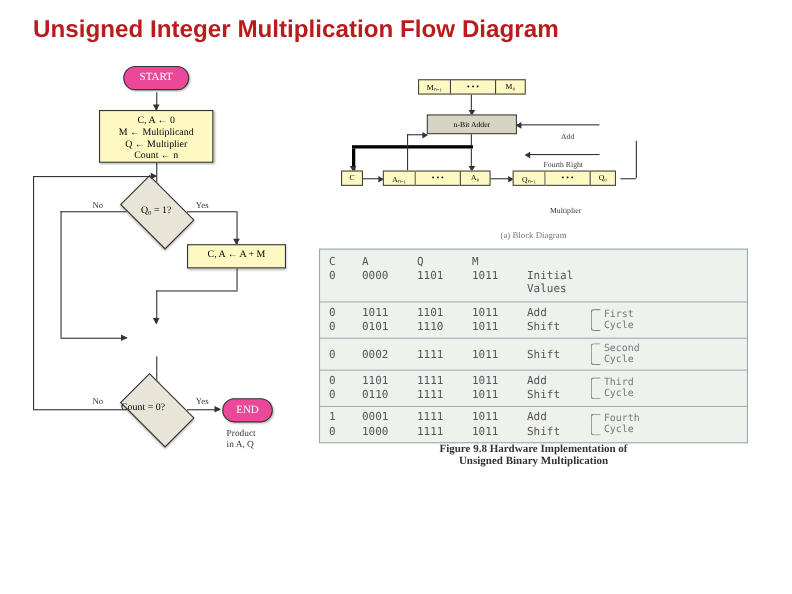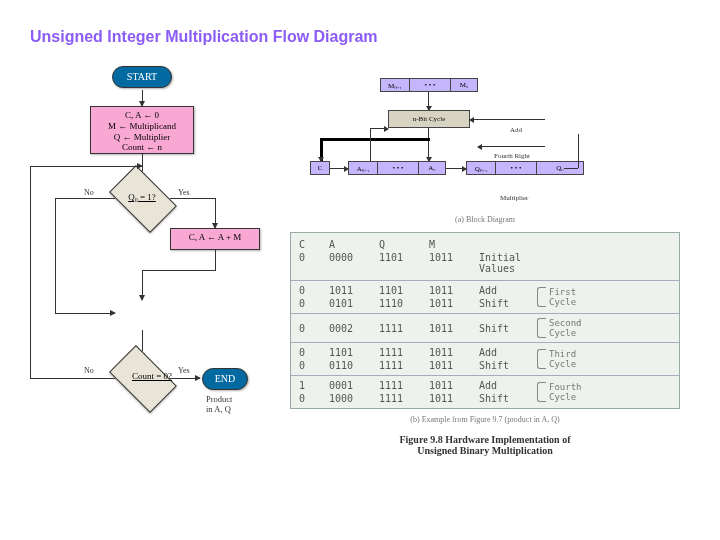--- a/index.html
+++ b/index.html
@@ -6,23 +6,23 @@
     margin: 0;
     padding: 10px 20px;
     width: 720px;
     height: 540px;
     box-sizing: border-box;
     font-family: Georgia, serif;
     background: #fff;
   }
   .title {
     font-family: "Comic Sans MS", "Arial Rounded MT Bold", sans-serif;
-    font-size: 16px;
-    color: #8b5cf6;
-    margin: 18px 0 20px 10px;
+    font-size: 22px;
+    color: #b91c1c;
+    margin: 4px 0 20px 10px;
   }
   .content {
     display: flex;
     gap: 10px;
   }
   .flowchart {
     width: 260px;
     height: 430px;
     position: relative;
     font-size: 9px;
@@ -87,50 +87,49 @@
   .fig-caption {
     text-align: center;
     font-size: 10px;
     font-weight: bold;
     color: #333;
   }
   
   .node {
     position: absolute;
     border: 1px solid #333;
-    background: #f9a8d4;
+    background: #fef9c3;
     text-align: center;
     line-height: 1.2;
     padding: 3px;
     box-sizing: border-box;
     box-shadow: 1px 1px 2px rgba(0,0,0,.3);
   }
   .terminal {
     border-radius: 12px;
-    background: #0369a1;
+    background: #ec4899;
     color: #fff;
     font-size: 10px;
     padding: 4px 10px;
   }
   .process { font-size: 9px; }
   .decision {
     position: absolute;
     width: 56px;
     height: 36px;
     background: #e8e4d8;
     border: 1px solid #333;
     transform: rotate(45deg);
     box-shadow: 1px 1px 2px rgba(0,0,0,.3);
   }
   .decision-text {
     position: absolute;
     width: 70px;
     text-align: center;
     font-size: 9px;
-    text-decoration: underline;
   }
   .label {
     position: absolute;
     font-size: 8px;
     color: #333;
   }
   .arrow-v {
     position: absolute;
     width: 1px;
     background: #333;
@@ -157,21 +156,21 @@
     border-top: 3.5px solid transparent;
     border-bottom: 3.5px solid transparent;
     border-left: 6px solid #333;
   }
   .line-v { position: absolute; width: 1px; background: #333; }
   .line-h { position: absolute; height: 1px; background: #333; }
   
   .bbox {
     position: absolute;
     border: 1px solid #444;
-    background: #c4b5fd;
+    background: #fef9c3;
     font-size: 7px;
     text-align: center;
     display: flex;
     align-items: center;
     justify-content: center;
     padding: 1px;
     box-sizing: border-box;
   }
   .barrow-v {
     position: absolute;
@@ -240,21 +239,21 @@
     <div class="line-h" style="left:150px;top:132px;width:45px"></div>
     <div class="arrow-v" style="left:195px;top:132px;height:30px"></div>
     <div class="node process" style="left:150px;top:162px;width:90px;height:22px">C, A ← A + M</div>
     <div class="line-v" style="left:195px;top:184px;height:20px"></div>
     <div class="line-h" style="left:122px;top:204px;width:74px"></div>
     <div class="arrow-v" style="left:122px;top:204px;height:30px"></div>
 
     <div class="arrow-v" style="left:122px;top:264px;height:28px"></div>
 
     <div class="decision" style="left:94px;top:294px"></div>
-    <div class="decision-text" style="left:97px;top:305px">Count = 0?</div>
+    <div class="decision-text" style="left:75px;top:305px">Count = 0?</div>
     <div class="label" style="left:64px;top:300px">No</div>
     <div class="label" style="left:158px;top:300px">Yes</div>
 
     <div class="line-h" style="left:10px;top:312px;width:85px"></div>
     <div class="line-v" style="left:10px;top:100px;height:212px"></div>
     <div class="arrow-h right" style="left:10px;top:100px;width:112px"></div>
 
     <div class="arrow-h right" style="left:150px;top:312px;width:30px"></div>
     <div class="node terminal" style="left:182px;top:302px;width:46px">END</div>
     <div class="label" style="left:186px;top:328px;width:60px;white-space:pre-line;font-size:8.5px">Product
@@ -263,21 +262,21 @@
 
   <div class="right">
 
     <div class="block-diagram">
       <div class="bd-label" style="left:120px;top:0">Multiplicand</div>
       <div class="bbox" style="left:90px;top:12px;width:30px;height:14px">Mₙ₋₁</div>
       <div class="bbox" style="left:120px;top:12px;width:40px;height:14px;border-left:none;border-right:none">• • •</div>
       <div class="bbox" style="left:160px;top:12px;width:28px;height:14px">M₀</div>
       <div class="barrow-v down" style="left:138px;top:26px;height:18px"></div>
 
-      <div class="bbox" style="left:98px;top:44px;width:82px;height:18px;background:#d8d4c4">n-Bit Cycle</div>
+      <div class="bbox" style="left:98px;top:44px;width:82px;height:18px;background:#d8d4c4">n-Bit Adder</div>
 
       <div class="barrow-h left" style="left:180px;top:53px;width:75px"></div>
       <div class="bd-label" style="left:220px;top:44px">Add</div>
 
 
       <div class="barrow-h left" style="left:188px;top:80px;width:67px"></div>
       <div class="bd-label" style="left:204px;top:70px">Fourth Right</div>
 
       <div class="line-v" style="left:138px;top:62px;height:10px;width:1px"></div>
       <div class="thick" style="position:absolute;left:30px;top:72px;width:110px"></div>
@@ -288,21 +287,21 @@
       <div class="barrow-h right" style="left:80px;top:62px;width:18px"></div>
 
       <div class="bbox" style="left:20px;top:95px;width:20px;height:14px">C</div>
       <div class="barrow-h right" style="left:40px;top:102px;width:18px"></div>
       <div class="bbox" style="left:58px;top:95px;width:30px;height:14px">Aₙ₋₁</div>
       <div class="bbox" style="left:88px;top:95px;width:40px;height:14px;border-left:none;border-right:none">• • •</div>
       <div class="bbox" style="left:128px;top:95px;width:28px;height:14px">A₀</div>
       <div class="barrow-h right" style="left:156px;top:102px;width:20px"></div>
       <div class="bbox" style="left:176px;top:95px;width:30px;height:14px">Qₙ₋₁</div>
       <div class="bbox" style="left:206px;top:95px;width:40px;height:14px;border-left:none;border-right:none">• • •</div>
-      <div class="bbox" style="left:246px;top:95px;width:48px;height:14px">Q₀</div>
+      <div class="bbox" style="left:246px;top:95px;width:24px;height:14px">Q₀</div>
 
       <div class="line-v" style="left:288px;top:68px;height:34px"></div>
       <div class="line-h" style="left:274px;top:102px;width:14px"></div>
 
       <div class="bd-label" style="left:210px;top:112px">Multiplier</div>
     </div>
     <div class="caption-a">(a) Block Diagram</div>
 
     <div class="trace-table">
       <div class="trace-header">
@@ -416,18 +415,17 @@
             <div class="stack">
               <span>Add</span>
               <span>Shift</span>
             </div>
             <div class="cycle-label" style="white-space: pre-line;"><div class="brace"></div><span>Fourth
 Cycle</span></div>
           </div>
         </div>
     </div>
 
-    <div class="caption-b">(b) Example from Figure 9.7 (product in A, Q)</div>
     <div class="fig-caption" style="white-space:pre-line">Figure 9.8  Hardware Implementation of
 Unsigned Binary Multiplication</div>
   </div>
 
 </div>
 
 </body></html>

